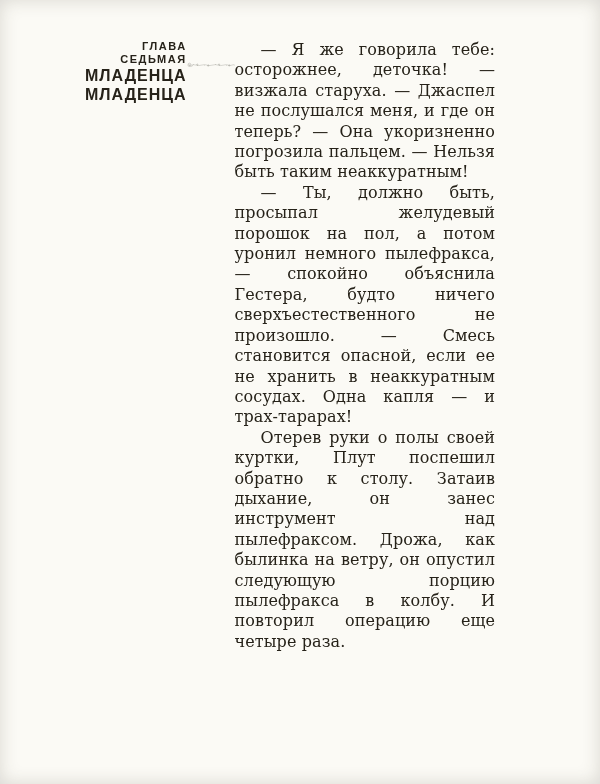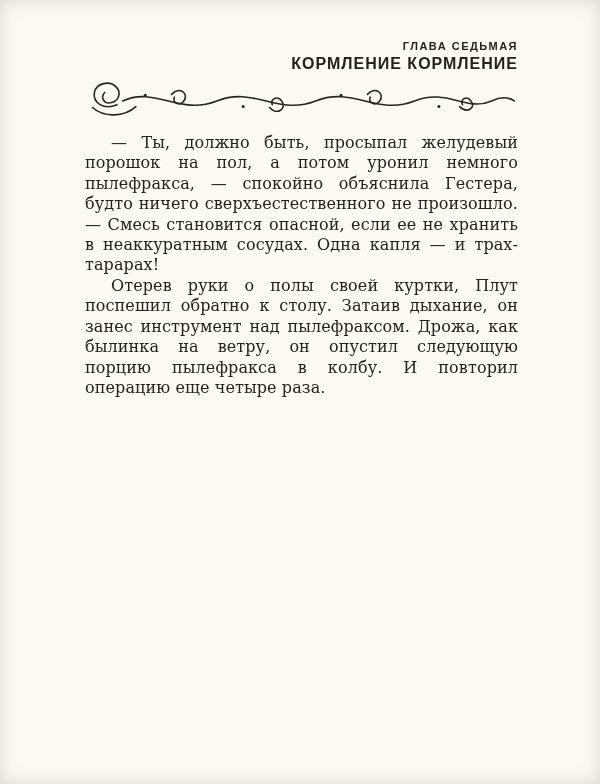--- a/index.html
+++ b/index.html
@@ -9,23 +9,23 @@
     font-family: "DejaVu Serif", serif;
   }
   .page {
     position: relative;
     width: 600px;
     height: 784px;
     margin: 0 auto;
     background: #fbfaf5;
     color: #262219;
     box-sizing: border-box;
-    padding: 40px 82px 26px 85px;
+    padding: 40px 105px 26px 85px;
     display: flex;
-    flex-direction: column;
+    flex-direction: row;
     box-shadow: inset 0 0 18px rgba(60,55,45,0.18);
     overflow: hidden;
   }
   .chapter-header {
     text-align: right;
     line-height: 1.15;
     margin-bottom: 2px;
   }
   .chapter-label {
     font-family: "Liberation Sans", sans-serif;
@@ -57,21 +57,21 @@
     letter-spacing: 0.1px;
   }
 </style>
 </head>
 <body>
 
 <div class="page">
 
   <header class="chapter-header">
     <div class="chapter-label">ГЛАВА СЕДЬМАЯ</div>
-    <div class="chapter-title">КОРМЛЕНИЕ КОРМЛЕНИЕ</div>
+    <div class="chapter-title">МЛАДЕНЦА МЛАДЕНЦА</div>
   </header>
 
   <div class="ornament-top">
     <svg viewBox="0 0 460 46" preserveAspectRatio="xMidYMid meet" aria-hidden="true">
       <g fill="none" stroke="#2b261d" stroke-width="1.7" stroke-linecap="round">
         <path d="M34 28 C 20 34, 8 26, 10 15 C 12 5, 26 2, 33 9 C 39 15, 36 25, 27 26 C 20 27, 16 20, 21 15"></path>
         <path d="M8 31 C 20 42, 42 41, 54 30"></path>
         <path d="M40 24 C 75 8, 100 40, 140 24 C 180 8, 205 40, 245 24 C 285 8, 310 40, 350 24 C 385 10, 405 36, 432 24 C 442 19, 450 20, 456 24"></path>
         <path d="M92 17 c 8 -9 19 -1 13 7 c -4 6 -13 2 -10 -4"></path>
         <path d="M196 31 c 8 9 19 1 13 -7 c -4 -6 -13 -2 -10 4"></path>
@@ -79,18 +79,19 @@
         <path d="M398 30 c 8 8 18 1 12 -6 c -4 -6 -12 -2 -9 4"></path>
         <circle cx="64" cy="18" r="1.6" fill="#2b261d" stroke="none"></circle>
         <circle cx="168" cy="30" r="1.6" fill="#2b261d" stroke="none"></circle>
         <circle cx="272" cy="18" r="1.6" fill="#2b261d" stroke="none"></circle>
         <circle cx="376" cy="30" r="1.6" fill="#2b261d" stroke="none"></circle>
       </g>
     </svg>
   </div>
 
   <main class="bodytext">
+    <p>— Я же говорила тебе: осторожнее, деточка! — визжала старуха. — Джаспел не послушался меня, и где он теперь? — Она укоризненно погрозила пальцем. — Нельзя быть таким неаккуратным!</p>
     <p>— Ты, должно быть, просыпал желудевый порошок на пол, а потом уронил немного пылефракса, — спокойно объяснила Гестера, будто ничего сверхъестественного не произошло. — Смесь становится опасной, если ее не хранить в неаккуратным сосудах. Одна капля — и трах-тарарах!</p>
     <p>Отерев руки о полы своей куртки, Плут поспешил обратно к столу. Затаив дыхание, он занес инструмент над пылефраксом. Дрожа, как былинка на ветру, он опустил следующую порцию пылефракса в колбу. И повторил операцию еще четыре раза.</p>
 
   </main>
 
 </div>
 
 </body></html>

